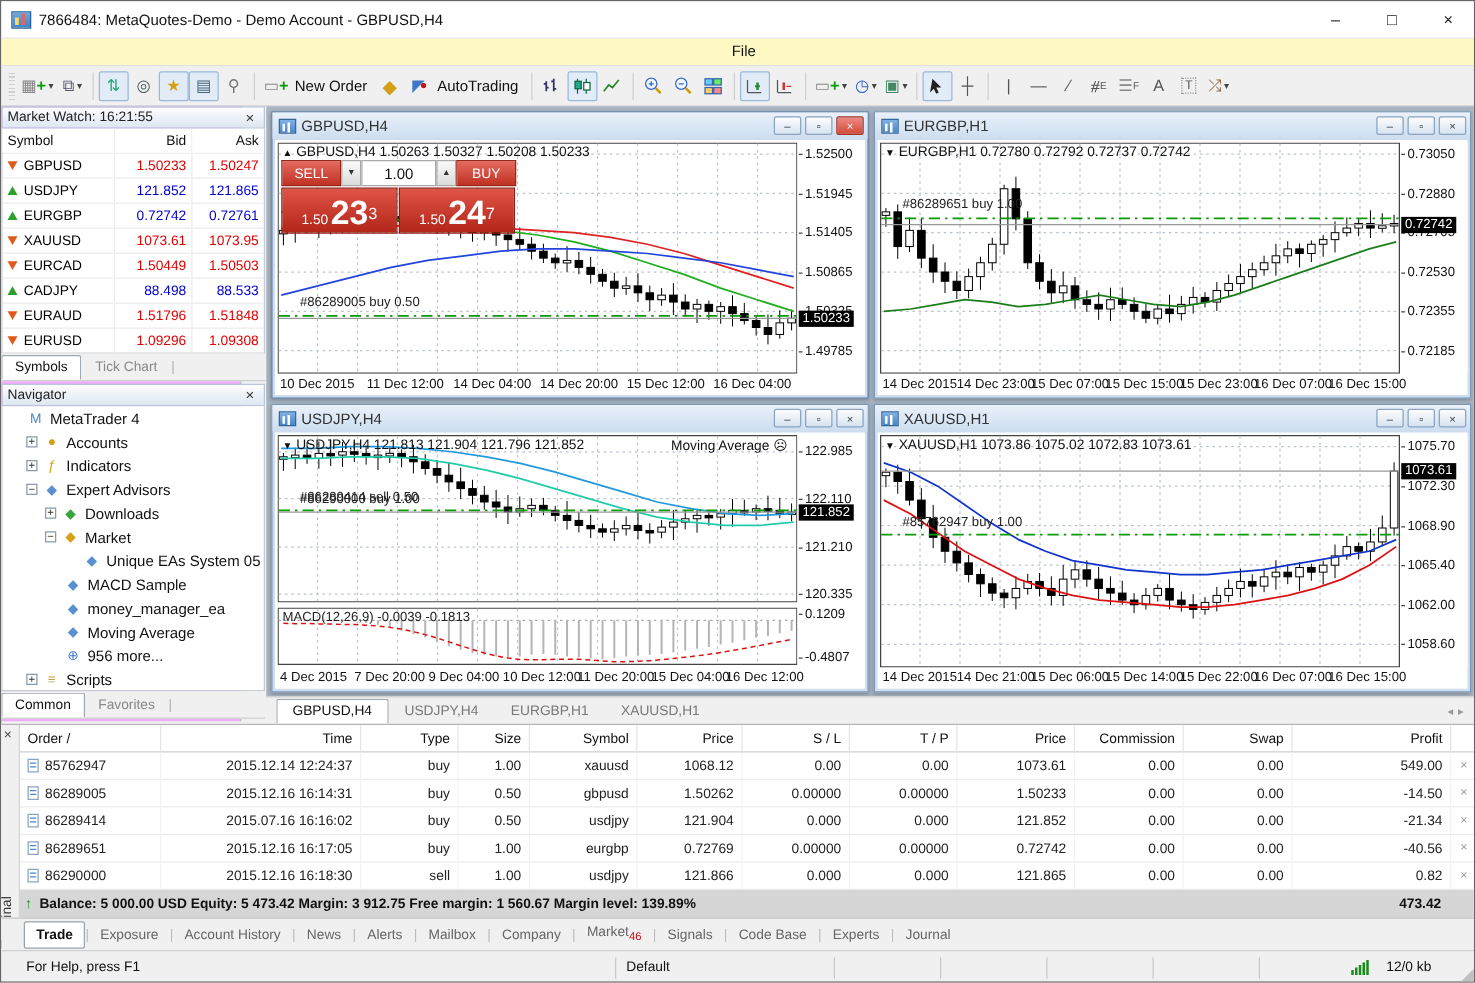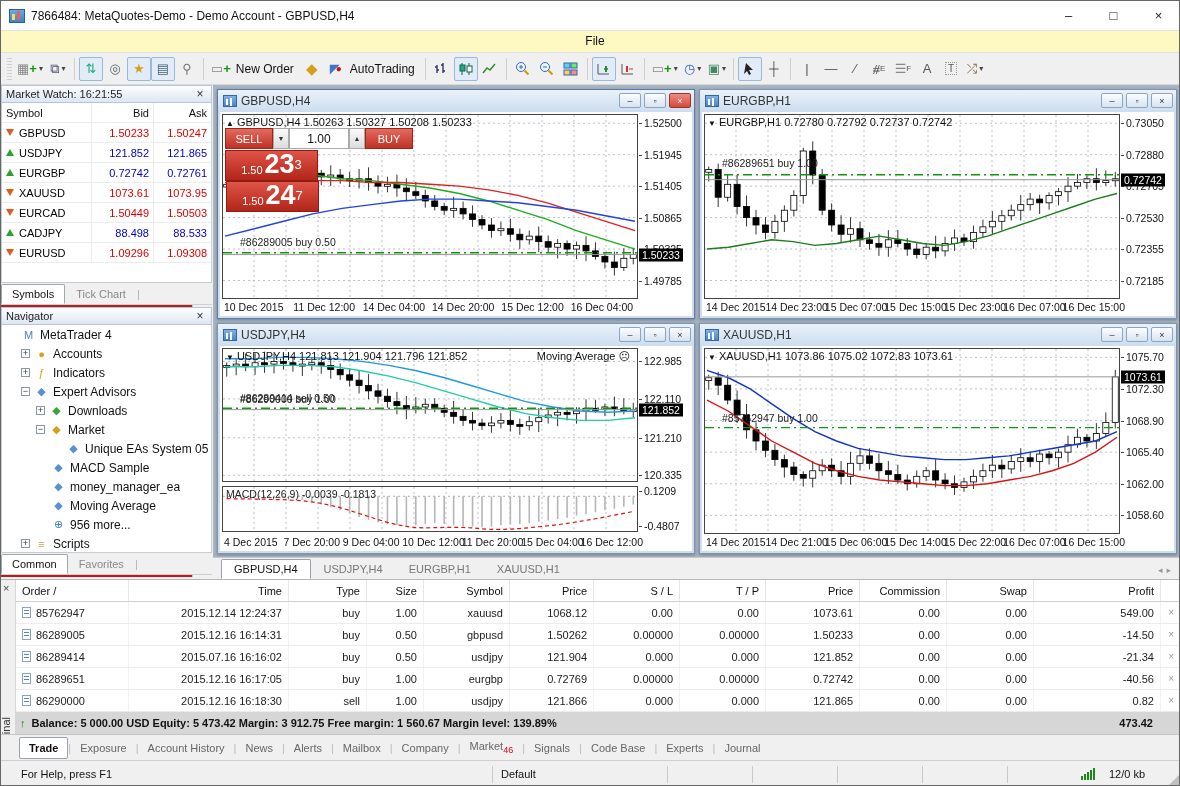--- a/index.html
+++ b/index.html
@@ -28,21 +28,21 @@
   .tbtn.pressed { background:#e2ecf8; border-color:#9ab8d8; }
   .tbtn .caret { font-size:8px; color:#444; margin-left:2px; }
   .tbtn-label { font-size:12px; color:#111; margin:0 6px 0 2px; }
   .g-plus { color:#0a9c0a; font-weight:bold; }
   .red-dot { color:#cc1111; }
   .gold { color:#d4a017; }
   .blue-ic { color:#3c78c8; }
   svg.tico { display:block; }
 
   
-  #leftcol { position:absolute; left:0; top:84px; width:192px; height:492px; background:#b91c1c; border-right:1px solid #b9c2cd; }
+  #leftcol { position:absolute; left:0; top:84px; width:192px; height:492px; background:#f0abfc; border-right:1px solid #b9c2cd; }
   .panel-header { height:18px; background:linear-gradient(#fdfdfe,#dde7f2); border:1px solid #b8c6d8; display:flex; align-items:center; font-size:11px; color:#222; padding:0 4px; }
   .panel-header .ph-close { margin-left:auto; font-size:12px; color:#333; width:14px; text-align:center; }
   #mw { position:absolute; left:0; top:0; width:211px; height:220px; }
   #mw-table { position:absolute; left:0; top:18px; width:211px; height:180px; background:#fff; border:1px solid #c5ccd4; border-top:none; font-size:11px; }
   .mw-row { display:grid; grid-template-columns:90px 62px 57px; height:20px; align-items:center; border-bottom:1px solid #ececec; }
   .mw-row > div { padding:0 4px; border-right:1px solid #ececec; height:100%; display:flex; align-items:center; }
   .mw-row > div:last-child { border-right:none; }
   .mw-head { font-size:11px; color:#111; }
   .mw-head > div { background:#fff; }
   .num-r { justify-content:flex-end; }
@@ -84,21 +84,21 @@
   .chart-info .ci-arrow { font-size:8px; margin-right:3px; }
   .ea-label { position:absolute; right:62px; top:4px; font-size:11px; color:#111; z-index:5; }
   .pos-label { position:absolute; font-size:10.5px; color:#222; z-index:4; white-space:nowrap; }
 
   
   .trade-panel { position:absolute; left:5px; top:16px; width:188px; z-index:6; font-family:"Liberation Sans",sans-serif; }
   .tp-row1 { display:flex; height:21px; }
   .tp-sell,.tp-buy { width:48px; background:linear-gradient(#e46a60,#c03224); color:#fff; font-size:11px; display:flex; align-items:center; justify-content:center; border:1px solid #992619; }
   .tp-spin { width:16px; background:linear-gradient(#fafafa,#dcdcdc); border:1px solid #aaa; font-size:7px; color:#333; display:flex; align-items:center; justify-content:center; }
   .tp-vol { width:60px; background:#fff; border:1px solid #aaa; font-size:12px; color:#111; display:flex; align-items:center; justify-content:center; }
-  .tp-row2 { display:flex; height:37px; margin-top:1px;flex-direction:column; }
+  .tp-row2 { display:flex; height:37px; margin-top:1px; }
   .tp-price { width:93px; background:linear-gradient(#e05448,#b22619); color:#fff; display:flex; align-items:flex-end; justify-content:center; padding-bottom:3px; border:1px solid #8f1d12; }
   .tp-price + .tp-price { margin-left:1px; }
   .tp-small { font-size:11px; margin-right:2px; line-height:14px; }
   .tp-big { font-size:27px; font-weight:bold; line-height:26px; }
   .tp-sup { font-size:13px; line-height:24px; vertical-align:top; }
 
   .macd-label { position:absolute; font-size:10.5px; color:#222; z-index:5; }
 
   
   #charttabs { position:absolute; left:212px; top:556px; width:968px; height:22px; background:#f0f0f0; border-top:1px solid #c9c9c9; display:flex; align-items:flex-end; padding-left:8px; font-size:11px; }
@@ -371,20 +371,28 @@
             <div class="num-r mw-bid-red">1.50449</div>
             <div class="num-r mw-ask-red">1.50503</div>
           </div>
           <div class="mw-row">
             <div>
               <span class="arr up"></span>
               <span>CADJPY</span>
             </div>
             <div class="num-r mw-bid-blue">88.498</div>
             <div class="num-r mw-ask-blue">88.533</div>
+          </div>
+          <div class="mw-row">
+            <div>
+              <span class="arr down"></span>
+              <span>EURAUD</span>
+            </div>
+            <div class="num-r mw-bid-red">1.51796</div>
+            <div class="num-r mw-ask-red">1.51848</div>
           </div>
           <div class="mw-row">
             <div>
               <span class="arr down"></span>
               <span>EURUSD</span>
             </div>
             <div class="num-r mw-bid-red">1.09296</div>
             <div class="num-r mw-ask-red">1.09308</div>
           </div>
         </div>

